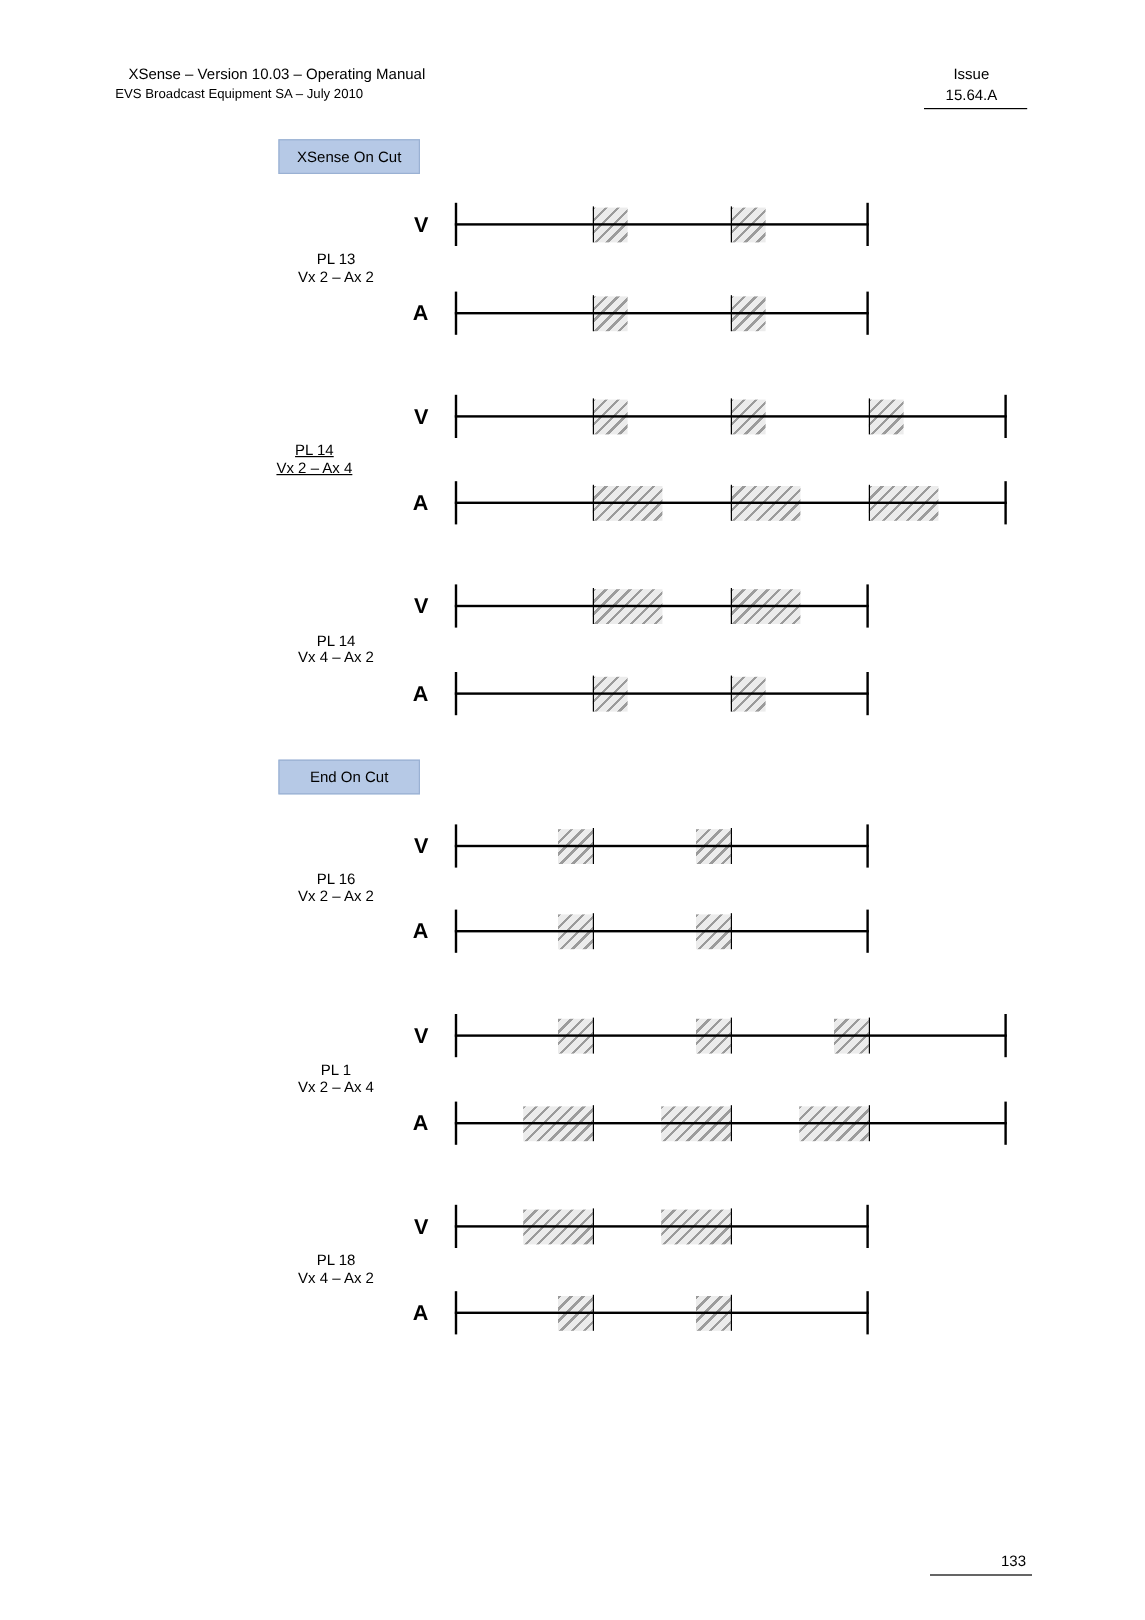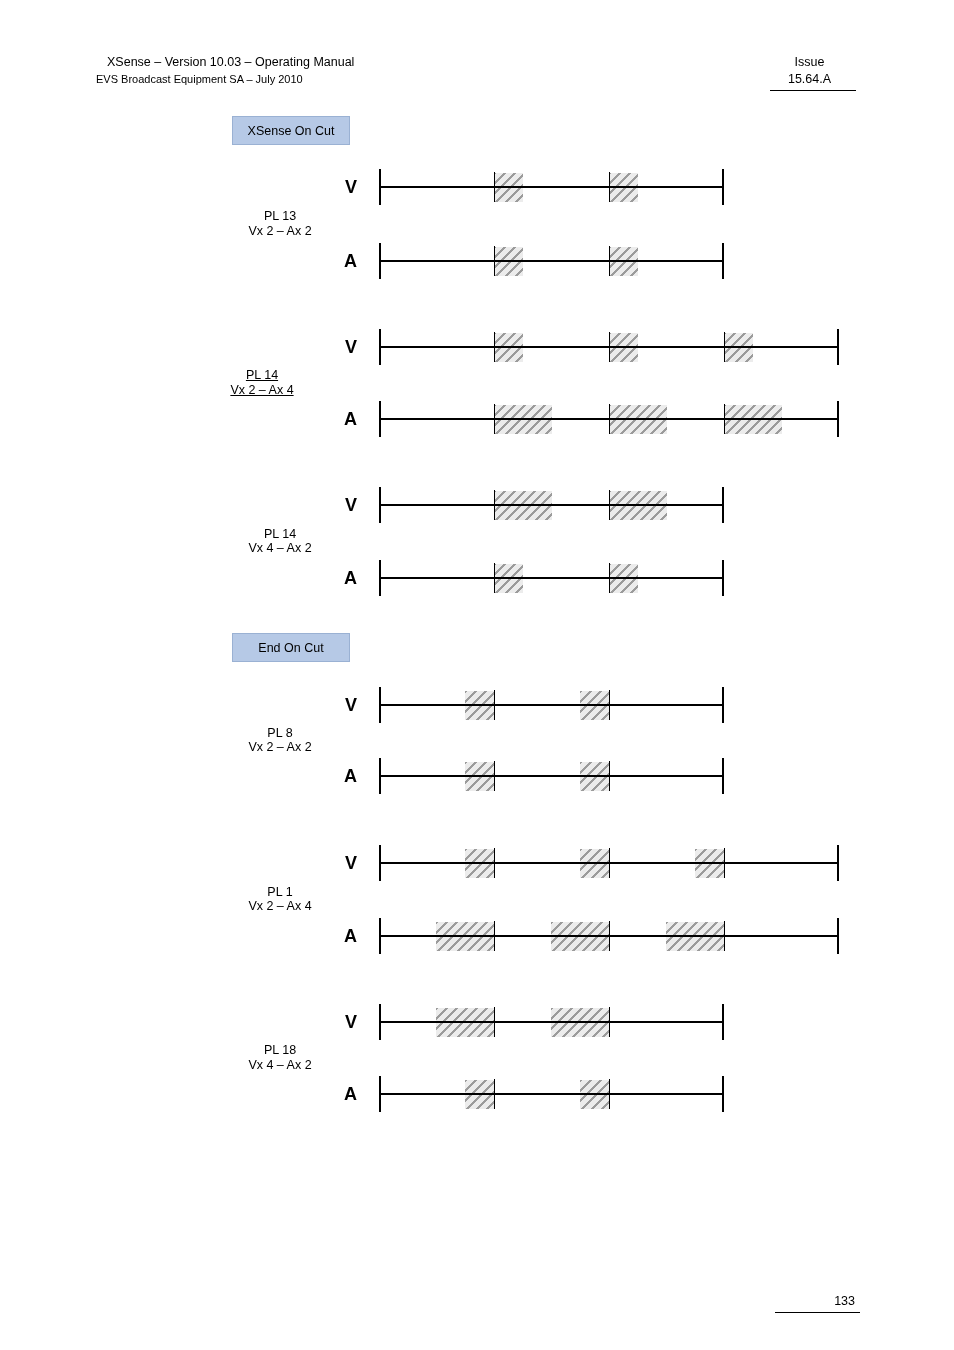--- a/index.html
+++ b/index.html
@@ -111,21 +111,21 @@
       <div class="abs track-letter" style="left: 321px; top: 567px;">A</div>
       <div class="abs transition-block" style="left: 494px; top: 564px; width: 29px; background: repeating-linear-gradient(135deg, rgb(155, 155, 155) 0px, rgb(155, 155, 155) 2px, rgb(236, 236, 236) 2px, rgb(236, 236, 236) 7px);"></div>
       <div class="abs transition-block" style="left: 609px; top: 564px; width: 29px; background: repeating-linear-gradient(135deg, rgb(155, 155, 155) 0px, rgb(155, 155, 155) 2px, rgb(236, 236, 236) 2px, rgb(236, 236, 236) 7px);"></div>
       <div class="abs track-line" style="left: 379px; top: 577px; width: 345px;"></div>
       <div class="abs tick-end" style="left: 379px; top: 560px;"></div>
       <div class="abs tick-end" style="left: 722px; top: 560px;"></div>
       <div class="abs tick-cut" style="left: 494px; top: 563px;"></div>
       <div class="abs tick-cut" style="left: 609px; top: 563px;"></div>
       <div class="abs section-label" style="left: 232px; top: 633px; background: rgb(182, 201, 230); border: 1px solid rgb(154, 177, 211); box-sizing: border-box;">End On Cut</div>
       <div class="abs playlist-label" style="left: 225px; top: 725.5px;">
-        <div>PL 8</div>
+        <div>PL 16</div>
         <div>Vx 2 – Ax 2</div>
       </div>
       <div class="abs track-letter" style="left: 321px; top: 694px;">V</div>
       <div class="abs transition-block" style="left: 465px; top: 691px; width: 29px; background: repeating-linear-gradient(135deg, rgb(155, 155, 155) 0px, rgb(155, 155, 155) 2px, rgb(236, 236, 236) 2px, rgb(236, 236, 236) 7px);"></div>
       <div class="abs transition-block" style="left: 580px; top: 691px; width: 29px; background: repeating-linear-gradient(135deg, rgb(155, 155, 155) 0px, rgb(155, 155, 155) 2px, rgb(236, 236, 236) 2px, rgb(236, 236, 236) 7px);"></div>
       <div class="abs track-line" style="left: 379px; top: 704px; width: 345px;"></div>
       <div class="abs tick-end" style="left: 379px; top: 687px;"></div>
       <div class="abs tick-end" style="left: 722px; top: 687px;"></div>
       <div class="abs tick-cut" style="left: 494px; top: 690px;"></div>
       <div class="abs tick-cut" style="left: 609px; top: 690px;"></div>

